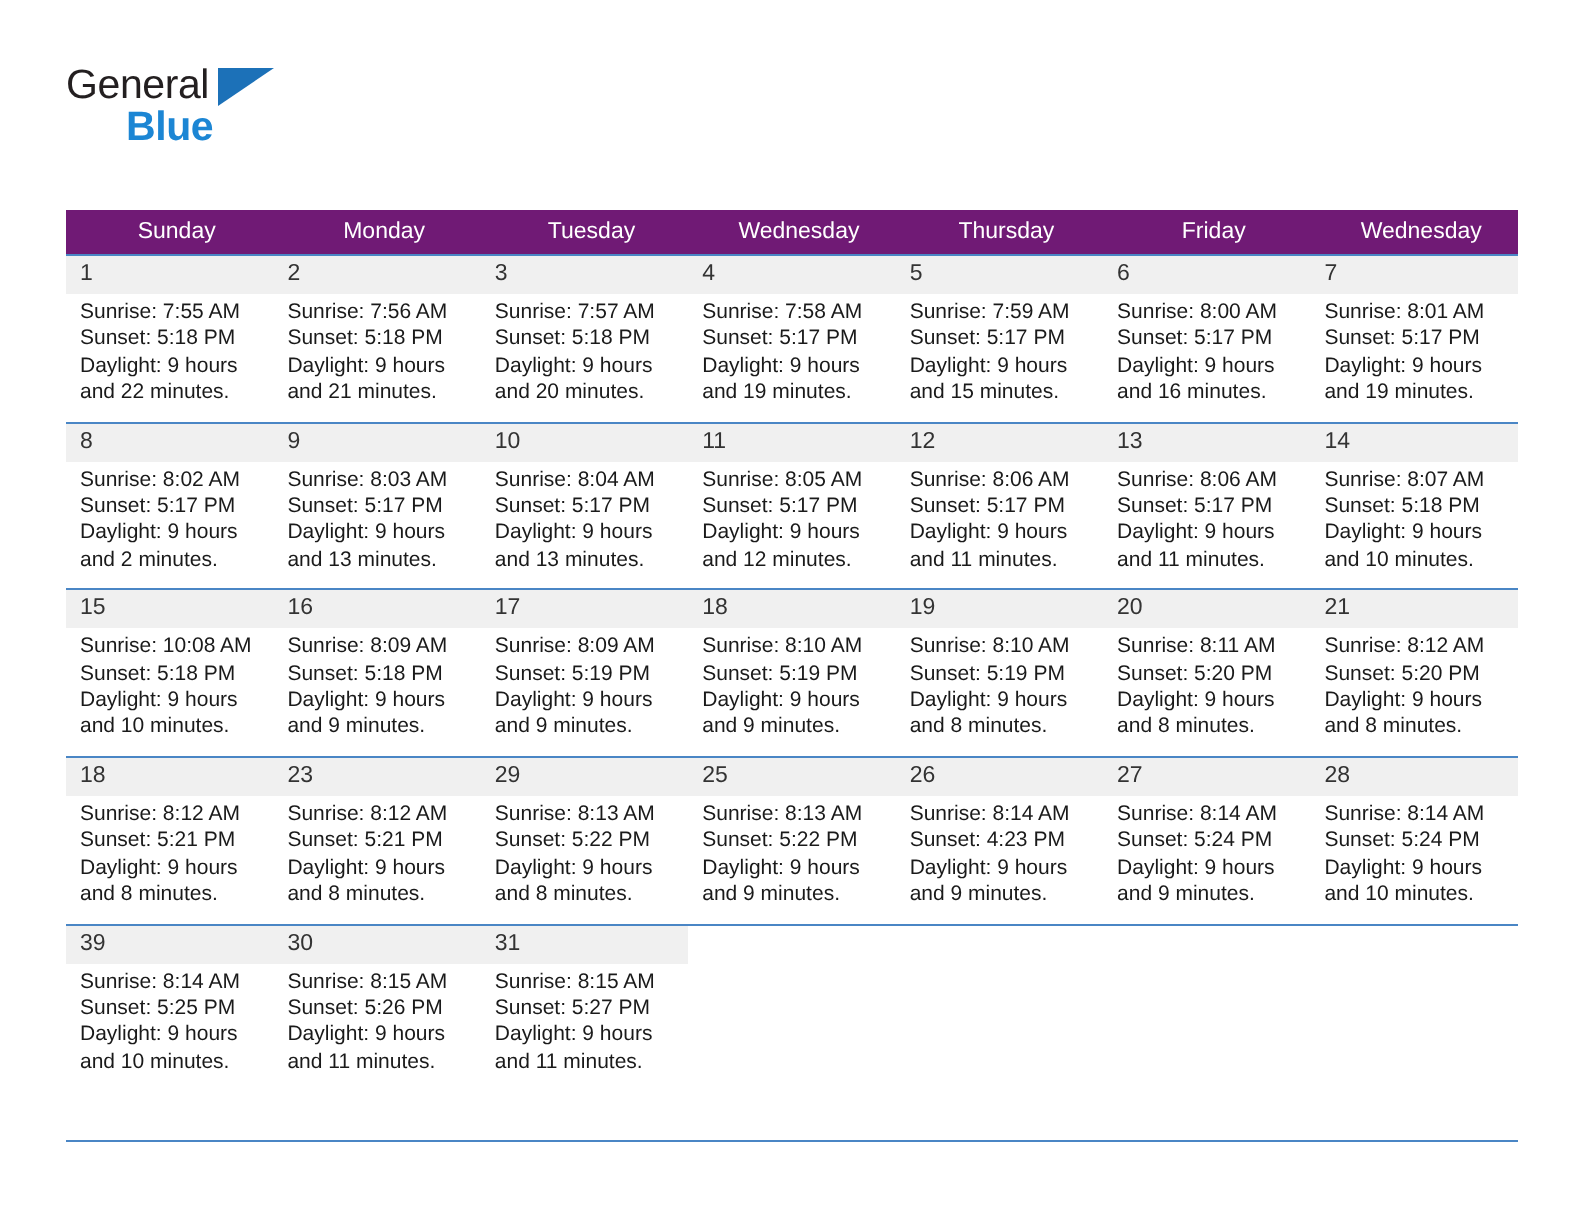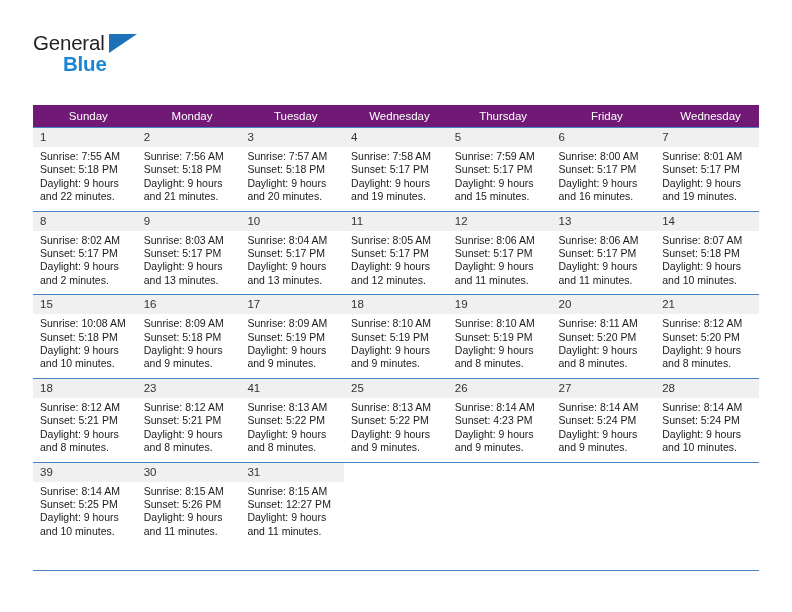--- a/index.html
+++ b/index.html
@@ -383,21 +383,21 @@
           <td>
             <div class="daynum">23</div>
             <div class="cellbody">
               <div>Sunrise: 8:12 AM</div>
               <div>Sunset: 5:21 PM</div>
               <div>Daylight: 9 hours</div>
               <div>and 8 minutes.</div>
             </div>
           </td>
           <td>
-            <div class="daynum">41</div>
+            <div class="daynum">29</div>
             <div class="cellbody">
               <div>Sunrise: 8:13 AM</div>
               <div>Sunset: 5:22 PM</div>
               <div>Daylight: 9 hours</div>
               <div>and 8 minutes.</div>
             </div>
           </td>
           <td>
             <div class="daynum">25</div>
             <div class="cellbody">
@@ -451,21 +451,21 @@
               <div>Sunrise: 8:15 AM</div>
               <div>Sunset: 5:26 PM</div>
               <div>Daylight: 9 hours</div>
               <div>and 11 minutes.</div>
             </div>
           </td>
           <td>
             <div class="daynum">31</div>
             <div class="cellbody">
               <div>Sunrise: 8:15 AM</div>
-              <div>Sunset: 12:27 PM</div>
+              <div>Sunset: 5:27 PM</div>
               <div>Daylight: 9 hours</div>
               <div>and 11 minutes.</div>
             </div>
           </td>
           <td>
             <div class="daynum empty"></div>
             <div class="cellbody empty">
               <div></div>
               <div></div>
               <div></div>

